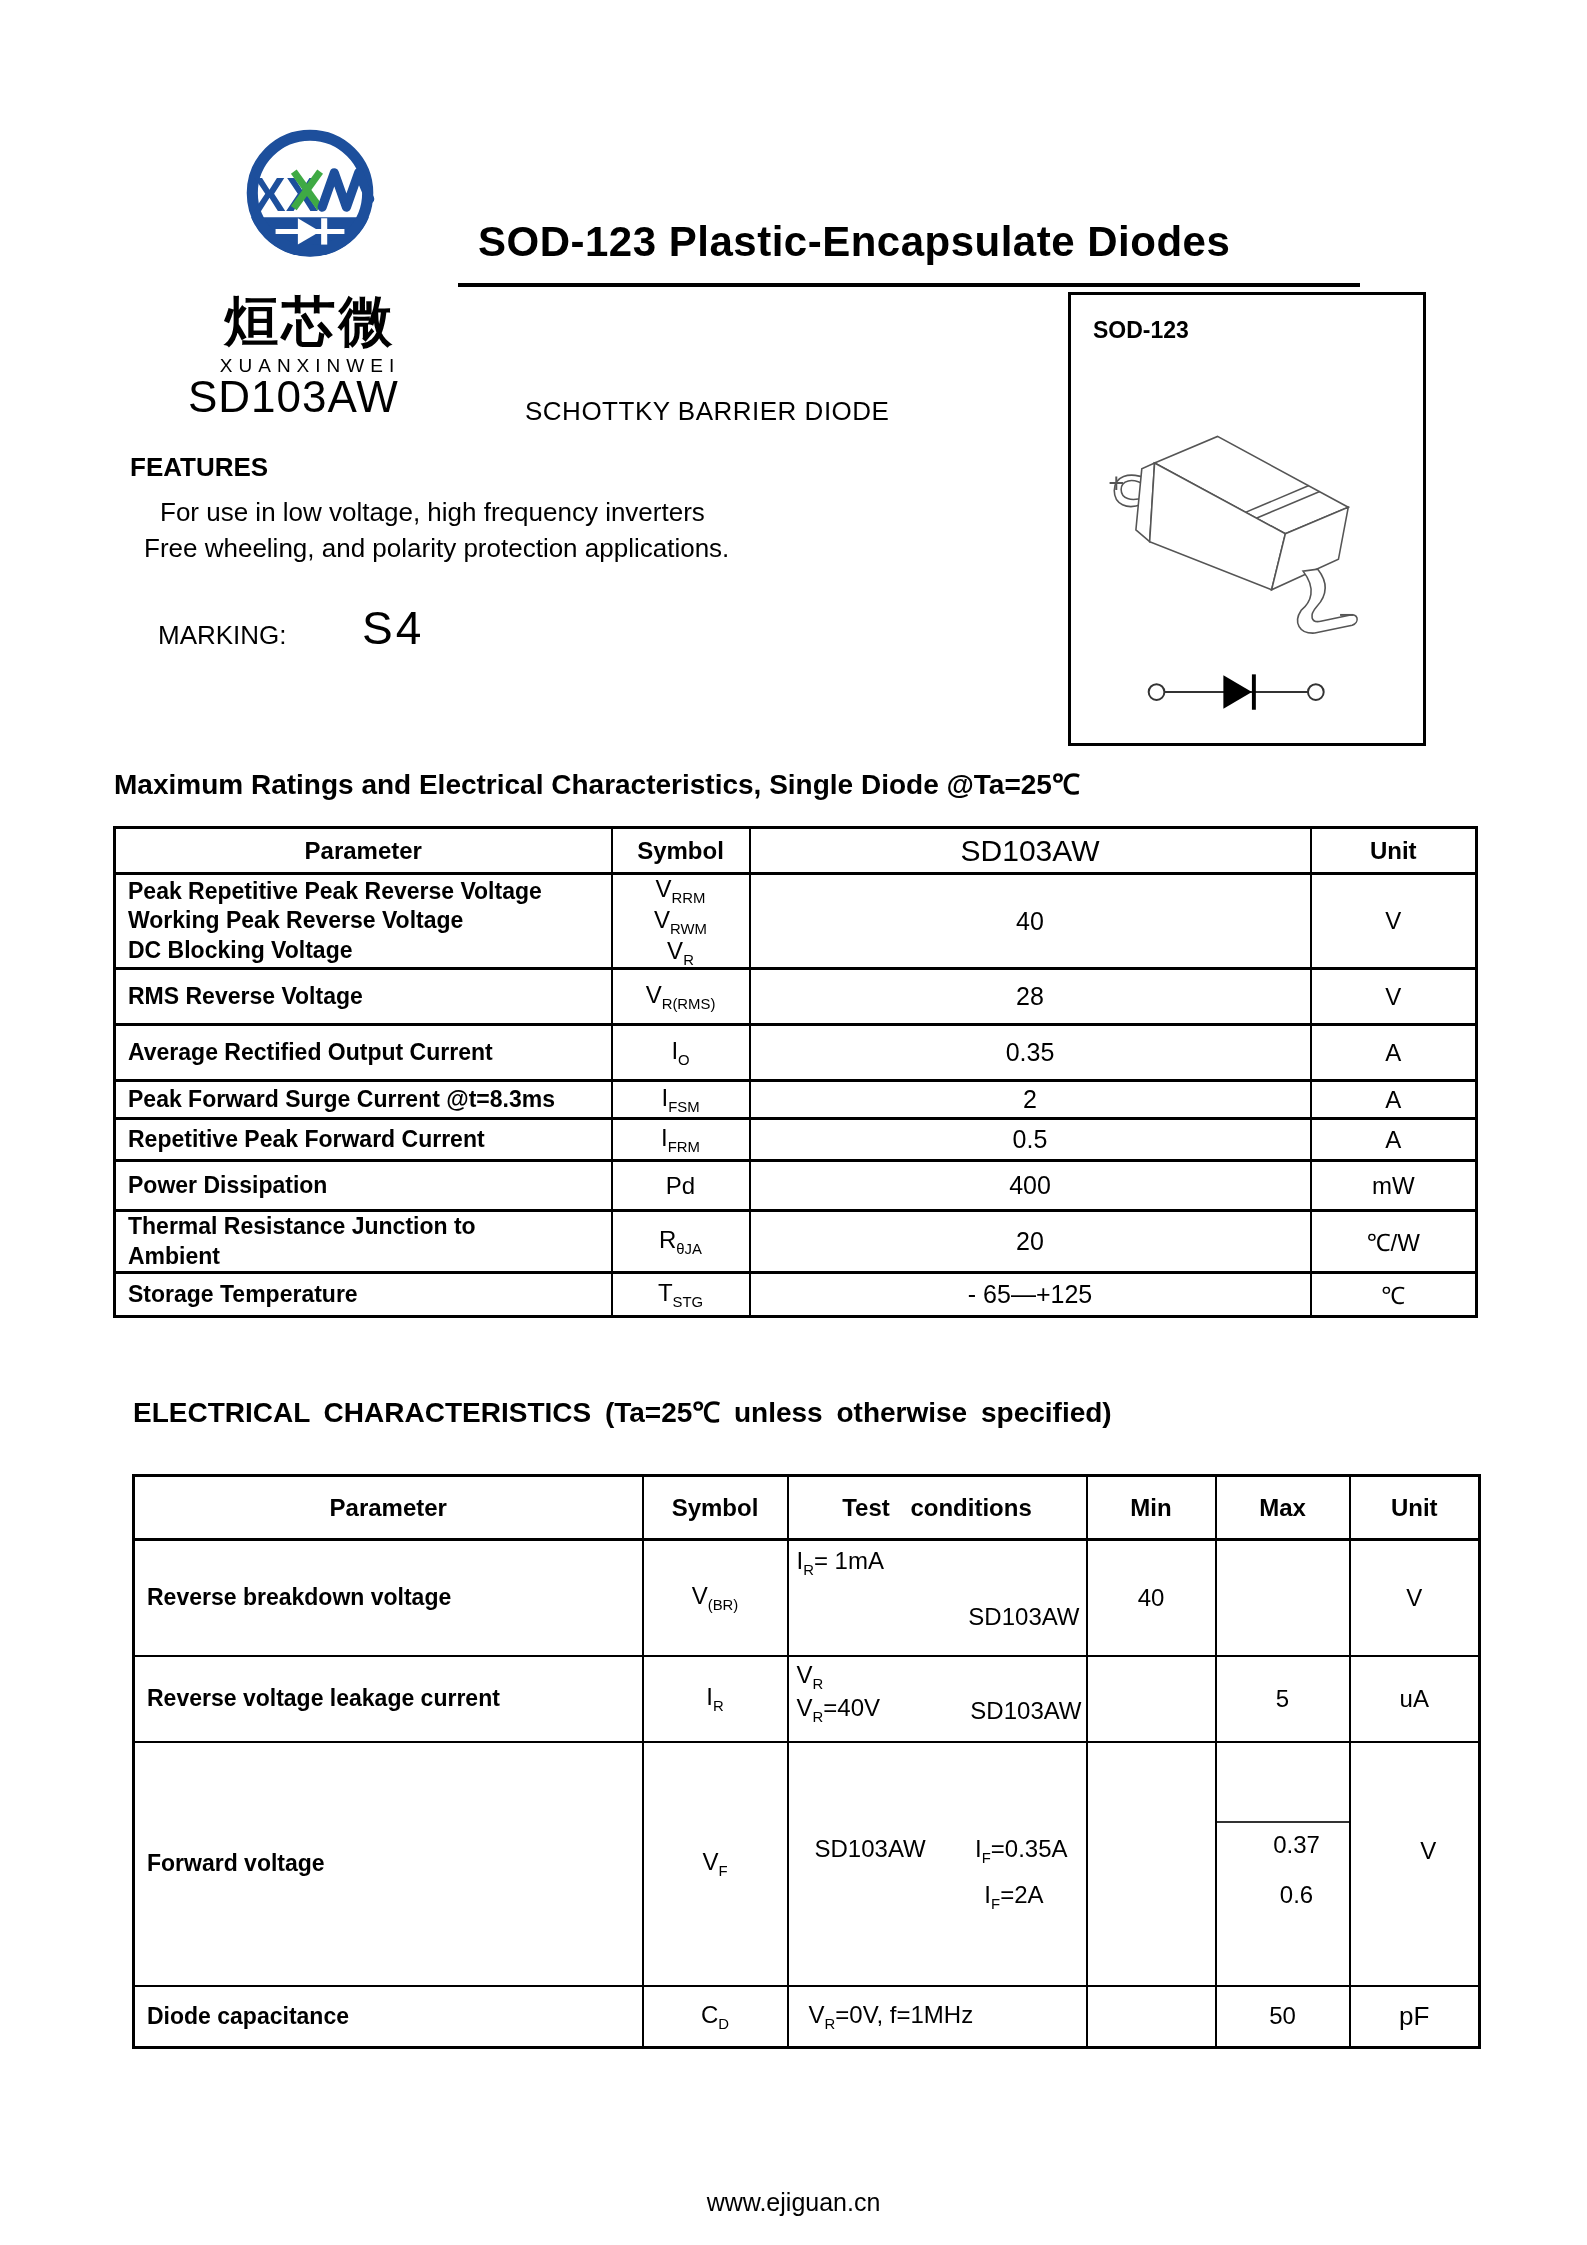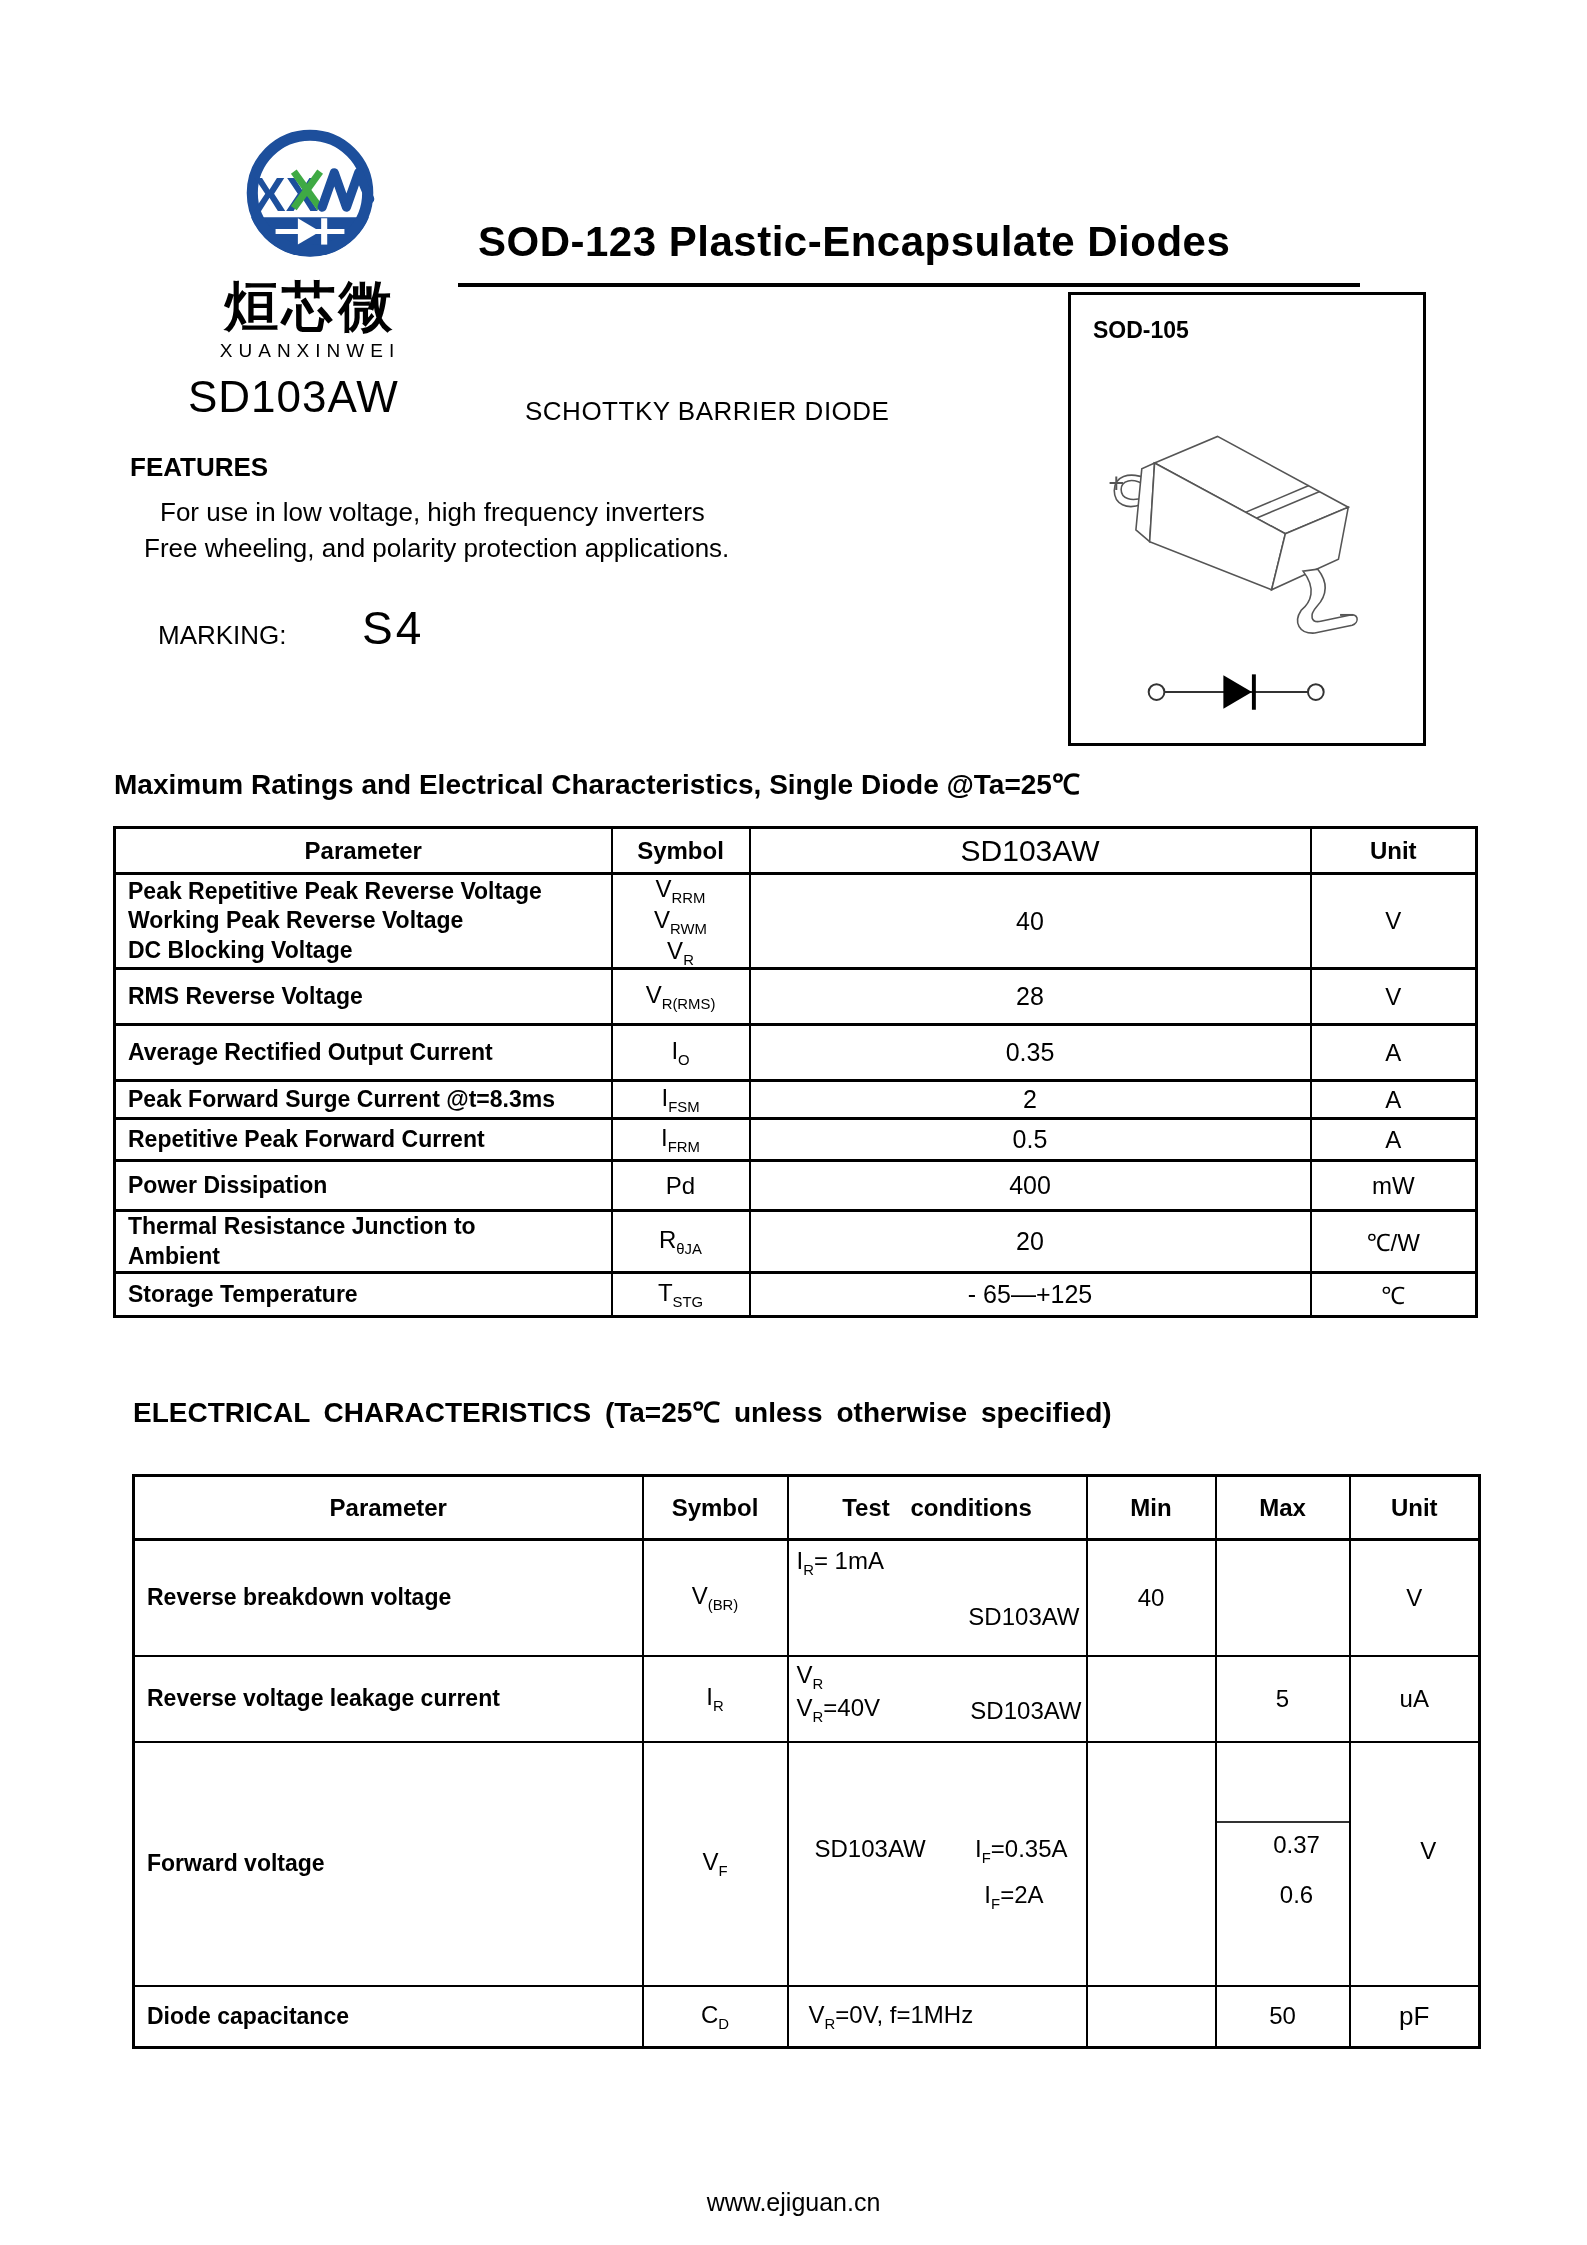--- a/index.html
+++ b/index.html
@@ -2,21 +2,21 @@
 <html><head>
 <meta charset="utf-8">
 <style>
   html,body{margin:0;padding:0;background:#e8e8e8;}
   .page{position:relative;width:1587px;height:2245px;background:#ffffff;margin:0 auto;
         font-family:"Liberation Sans",sans-serif;color:#000;overflow:hidden;}
 
   
   .logo{position:absolute;left:190px;top:116px;width:240px;text-align:center;}
   .logo-mark{width:162px;height:162px;display:block;margin:0 auto;}
-  .logo-cjk{font-size:54px;font-weight:bold;letter-spacing:3px;line-height:1.05;margin-top:0;}
+  .logo-cjk{font-size:54px;font-weight:bold;letter-spacing:3px;line-height:1.05;margin-top:15px;}
   .logo-latin{font-size:19px;letter-spacing:6px;margin-top:5px;}
   .part-big{position:absolute;left:188px;top:372px;font-size:44px;letter-spacing:1px;}
 
   
   .title{position:absolute;left:478px;top:218px;font-size:42px;font-weight:bold;letter-spacing:0.5px;}
   .title-rule{position:absolute;left:458px;top:283px;width:902px;height:4px;background:#000;}
   .subtitle{position:absolute;left:525px;top:396px;font-size:26px;letter-spacing:0.5px;}
 
   
   .features-h{position:absolute;left:130px;top:452px;font-size:26px;font-weight:bold;}
@@ -82,21 +82,21 @@
   <div class="title-rule"></div>
   <div class="subtitle">SCHOTTKY BARRIER DIODE</div>
 
   <div class="features-h">FEATURES</div>
   <div class="feat1">For use in low voltage, high frequency inverters</div>
   <div class="feat2">Free wheeling, and polarity protection applications.</div>
   <div class="marking-l">MARKING:</div>
   <div class="marking-v">S4</div>
 
   <div class="pkg-box">
-    <div class="pkg-label">SOD-105</div>
+    <div class="pkg-label">SOD-123</div>
     <svg class="pkg-svg" viewBox="0 0 358 454">
 
       <path d="M78,186 C58,178 44,184 44,198 C44,212 57,218 72,212 L74,205 C61,210 51,206 51,197 C51,188 62,184 76,193 Z" fill="#ffffff" stroke="#555" stroke-width="1.6"></path>
 
       <path d="M85,170 L80,250 L66,238 L72,176 Z" fill="#ffffff" stroke="#555" stroke-width="1.6"></path>
       <path d="M85,170 L149,143 L282,215 L218,242 Z" fill="#ffffff" stroke="#555" stroke-width="1.6"></path>
       <path d="M85,170 L218,242 L204,299 L80,250 Z" fill="#ffffff" stroke="#555" stroke-width="1.6"></path>
       <path d="M218,242 L282,215 L272,268 L204,299 Z" fill="#ffffff" stroke="#555" stroke-width="1.6"></path>
 
       <line x1="242" y1="193" x2="178" y2="220" stroke="#555" stroke-width="1.6"></line>

